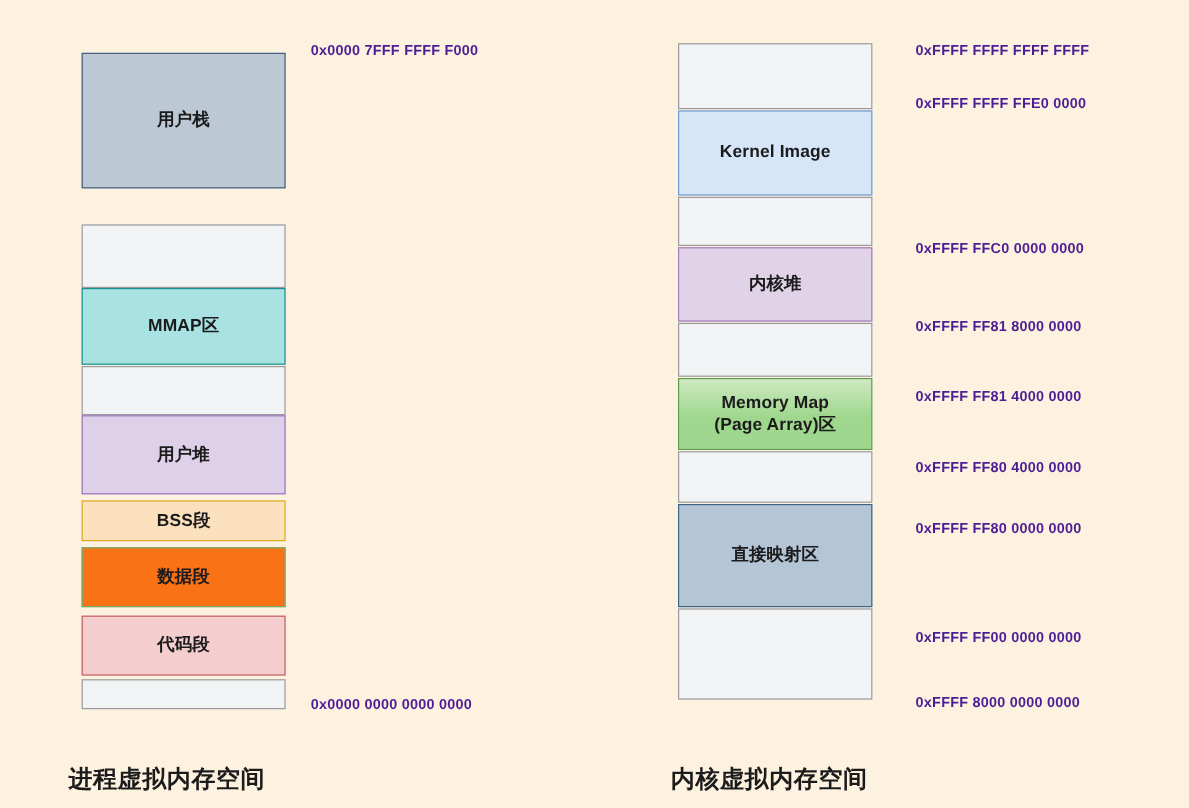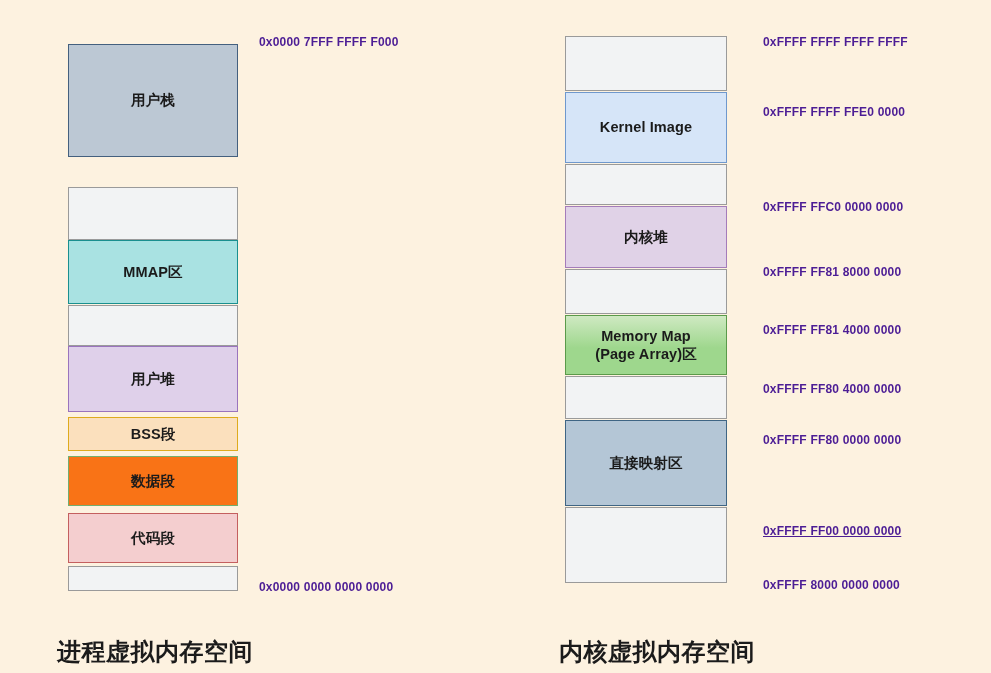--- a/index.html
+++ b/index.html
@@ -60,21 +60,21 @@
     letter-spacing: 0.2px;
   }
   #process-addr-top    { left: 259px; top: 35px; }
   #process-addr-bottom { left: 259px; top: 580px; }
 
   .kernel-addr { left: 763px; }
 
   
   .caption {
     position: absolute;
-    font-size: 24px;
+    font-size: 20px;
     font-weight: bold;
     color: #1b1b1b;
     letter-spacing: 0.5px;
   }
   #process-caption { left: 57px;  top: 636px; }
   #kernel-caption  { left: 559px; top: 636px; }
 </style>
 </head>
 <body>
 
@@ -143,21 +143,21 @@
         <span class="label">直接映射区</span>
       </div>
       <div class="block gap" style="top: 471px; height: 76px;">
         <span class="label"></span>
       </div>
     </div>
 
   <div class="caption" id="kernel-caption">内核虚拟内存空间</div>
 
 <div class="addr kernel-addr" style="top: 35px;">0xFFFF FFFF FFFF FFFF</div>
-    <div class="addr kernel-addr" style="top: 79px; margin-top: 26px;">0xFFFF FFFF FFE0 0000</div>
+    <div class="addr kernel-addr" style="top: 79px;">0xFFFF FFFF FFE0 0000</div>
     <div class="addr kernel-addr" style="top: 200px;">0xFFFF FFC0 0000 0000</div>
     <div class="addr kernel-addr" style="top: 265px;">0xFFFF FF81 8000 0000</div>
     <div class="addr kernel-addr" style="top: 323px;">0xFFFF FF81 4000 0000</div>
     <div class="addr kernel-addr" style="top: 382px;">0xFFFF FF80 4000 0000</div>
     <div class="addr kernel-addr" style="top: 433px;">0xFFFF FF80 0000 0000</div>
-    <div class="addr kernel-addr" style="top: 524px; text-decoration: underline;">0xFFFF FF00 0000 0000</div>
+    <div class="addr kernel-addr" style="top: 524px;">0xFFFF FF00 0000 0000</div>
     <div class="addr kernel-addr" style="top: 578px;">0xFFFF 8000 0000 0000</div>
   </div>
 
 </body></html>

